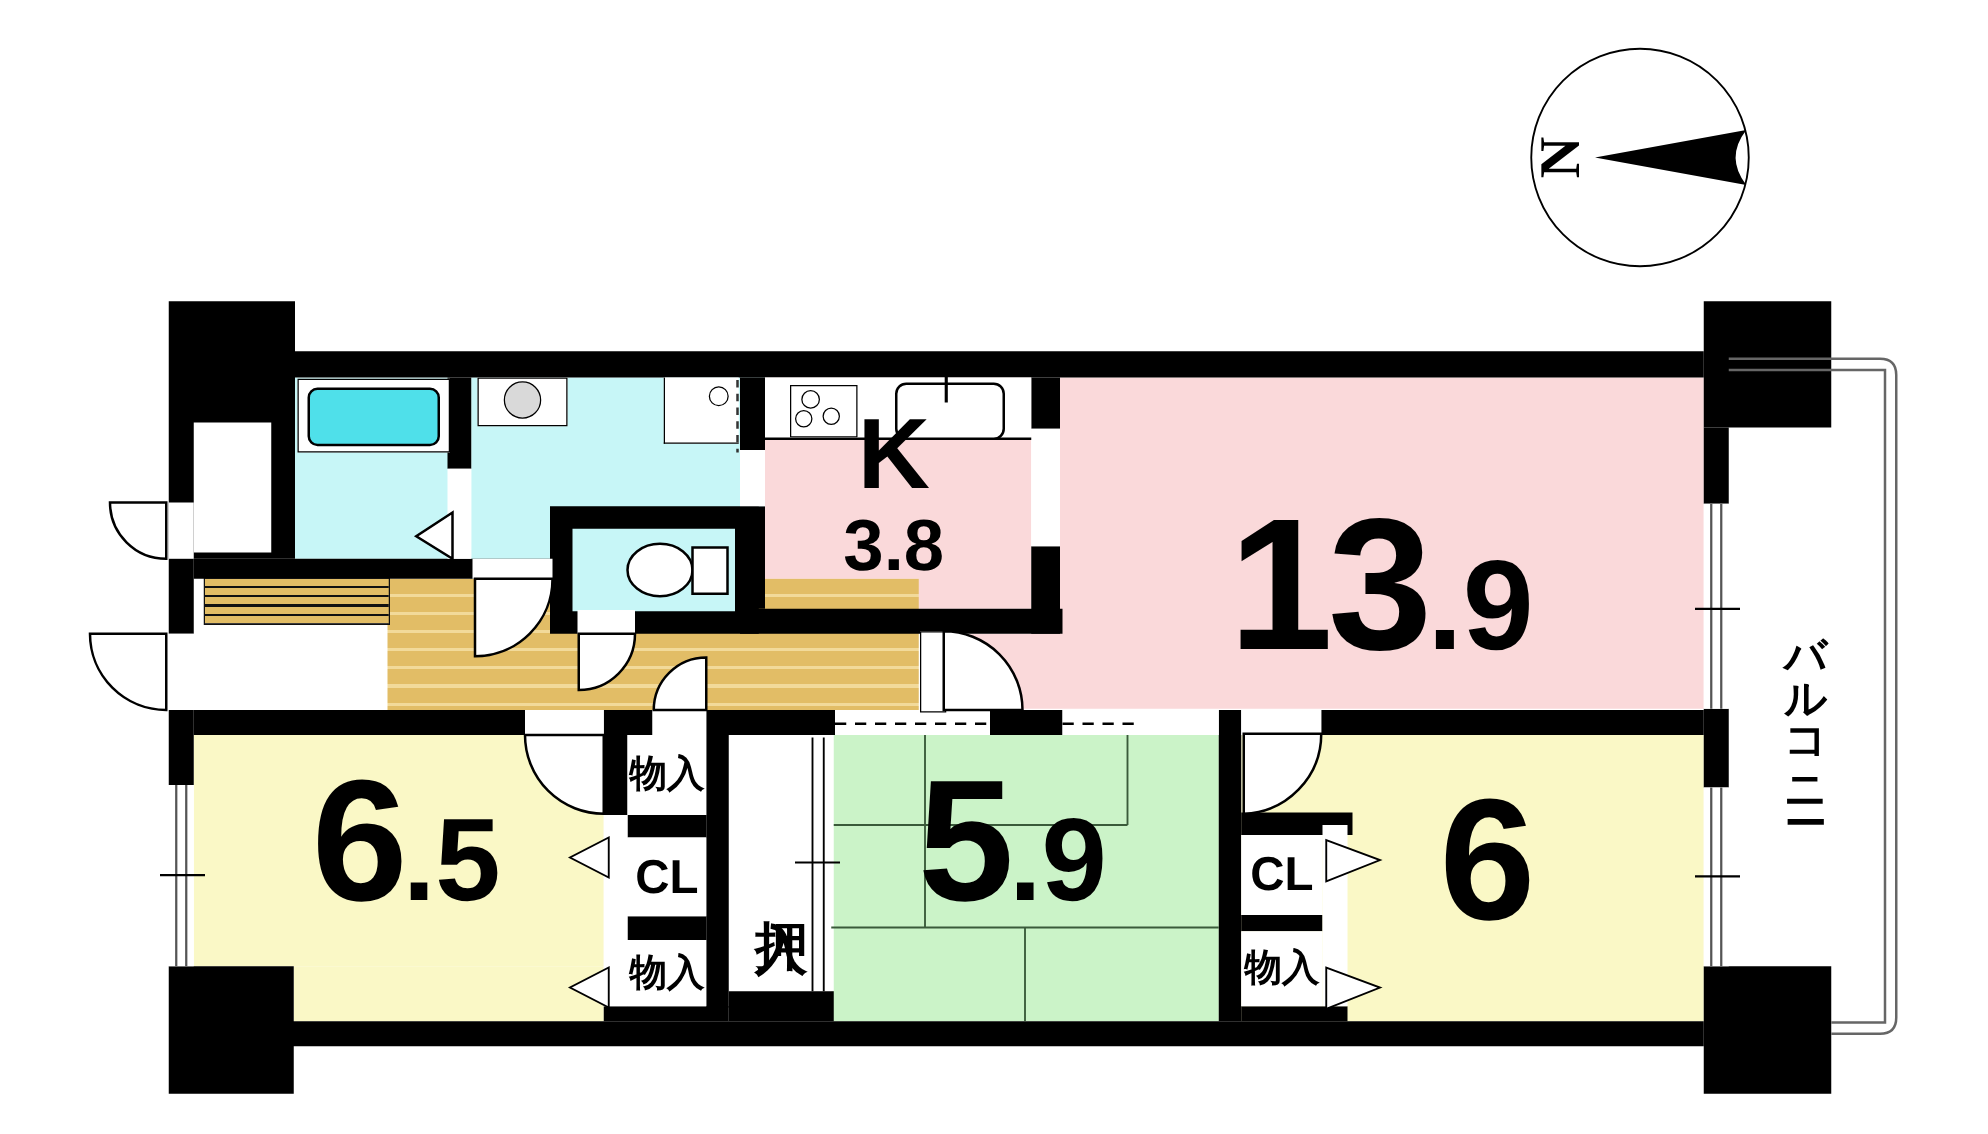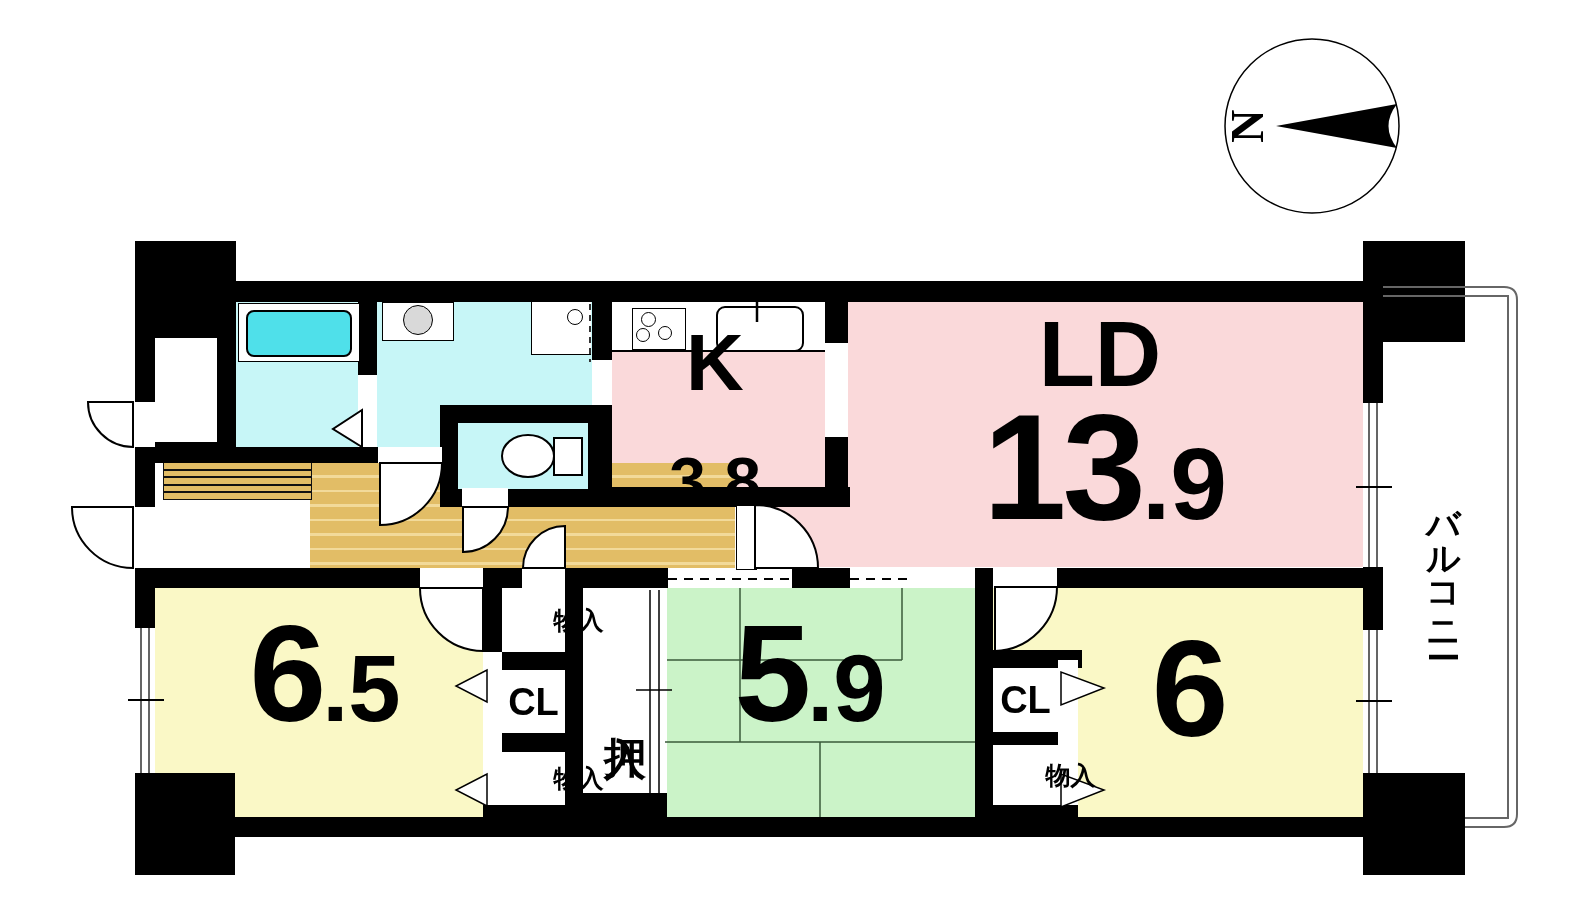--- a/index.html
+++ b/index.html
@@ -15,21 +15,21 @@
   .vert{writing-mode:vertical-rl;text-orientation:upright;}
   .room-pink{background:var(--pink);}
   .room-yellow{background:var(--yellow);}
   .room-green{background:var(--green);}
   .room-cyan{background:var(--cyan);}
   .floor-stripes{background:repeating-linear-gradient(180deg,var(--floor) 0 12px,var(--floor_light) 12px 14.5px);}
   .mat-stripes{background:repeating-linear-gradient(180deg,var(--floor) 0 5.5px,#111 5.5px 7.5px);border:1.5px solid #111;}
   svg.ov{position:absolute;left:0;top:0;width:1590px;height:907px;pointer-events:none;}
   .num-main{font-size:138px;letter-spacing:-4px;}
   .num-sub{font-size:94px;}
-  .closet-lbl{font-size:25px;padding-left:45px;}
+  .closet-lbl{font-size:30px;}
   .cl-lbl{font-size:38px;}
 </style>
 </head>
 <body>
 
 <div id="plan">
 
   <div class="fill room-cyan" style="left:236px;top:302px;width:124px;height:145px;"></div>
   <div class="fill room-cyan" style="left:377px;top:302px;width:235px;height:161px;"></div>
   <div class="fill room-pink" style="left:612px;top:302px;width:213px;height:185px;"></div>
@@ -189,23 +189,22 @@
     <g>
       <circle cx="1312" cy="126" r="87" fill="#fff" stroke="#000" stroke-width="1.5"></circle>
       <path d="M1276,126 L1397,104 Q1380,126 1397,148 Z" fill="#000"></path>
     </g>
   </svg>
 
   <div class="lbl" style="left:1228px;top:100px;width:40px;height:52px;font-size:46px;font-family:'Liberation Serif',serif;transform:rotate(-90deg);">N</div>
 
 
   <div class="lbl" style="left:640px;top:320px;width:150px;height:86px;font-size:80px;">K</div>
-  <div class="lbl" style="left:630px;top:396px;width:170px;height:82px;font-size:66px;margin-top:44px;">3.8</div>
-
-  <div class="lbl" style="left:990px;top:306px;width:220px;height:96px;font-size:92px;">LD</div>
+  <div class="lbl" style="left:630px;top:396px;width:170px;height:82px;font-size:58px;">3.8</div>
+
   <div class="lbl base" style="left:955px;top:392px;width:300px;height:150px;">
     <span class="num-main" style="font-size:150px;">13</span>
       <span class="num-sub" style="font-size:102px;">.9</span>
   </div>
 
   <div class="lbl base" style="left:200px;top:604px;width:250px;height:168px;">
     <span class="num-main">6</span>
       <span class="num-sub">.5</span>
   </div>
   <div class="lbl base" style="left:685px;top:604px;width:250px;height:168px;">

